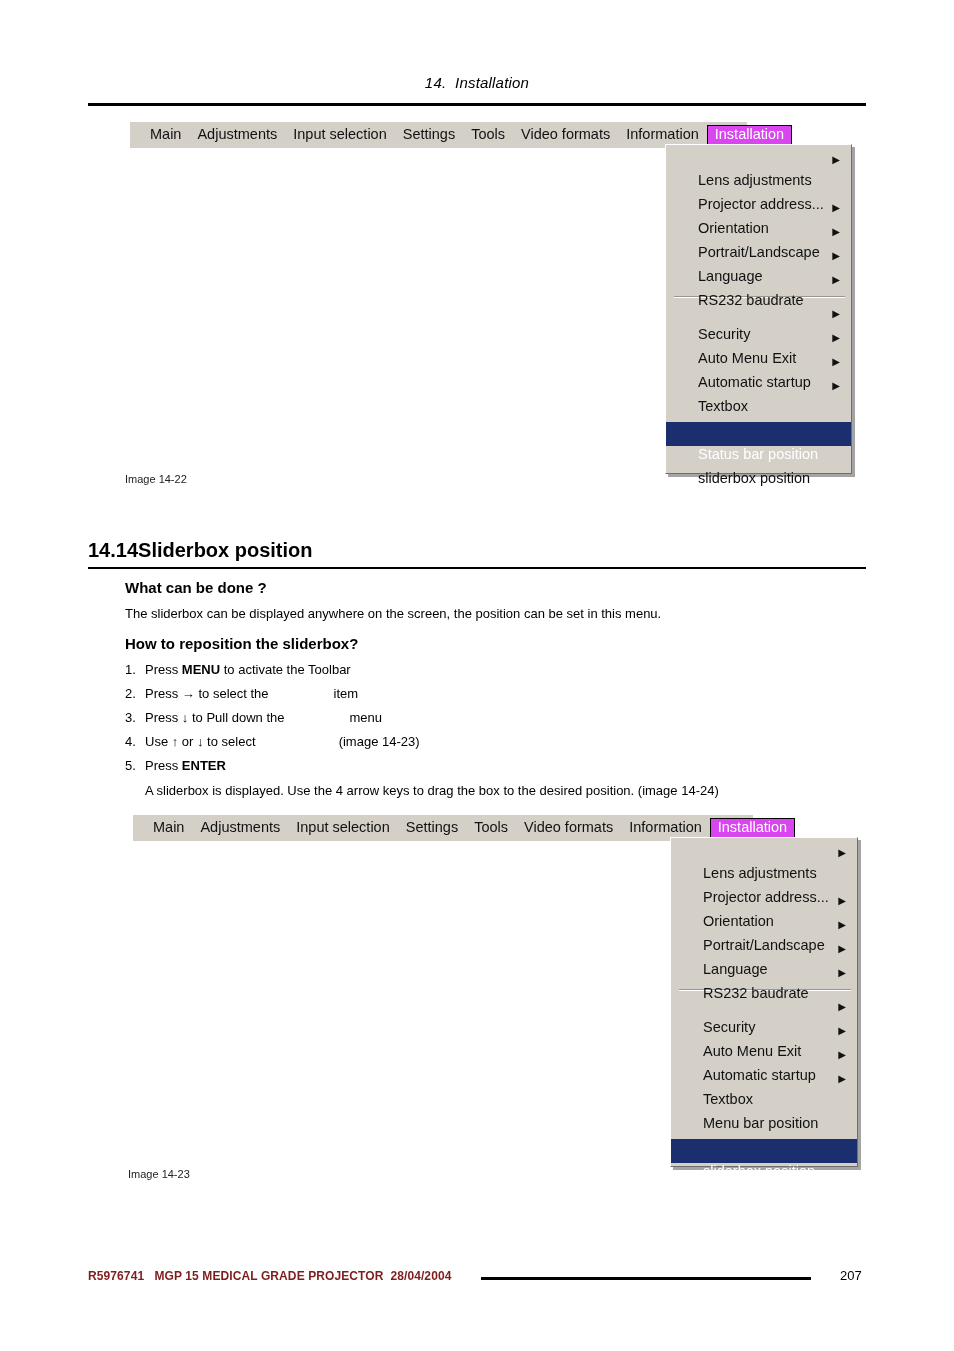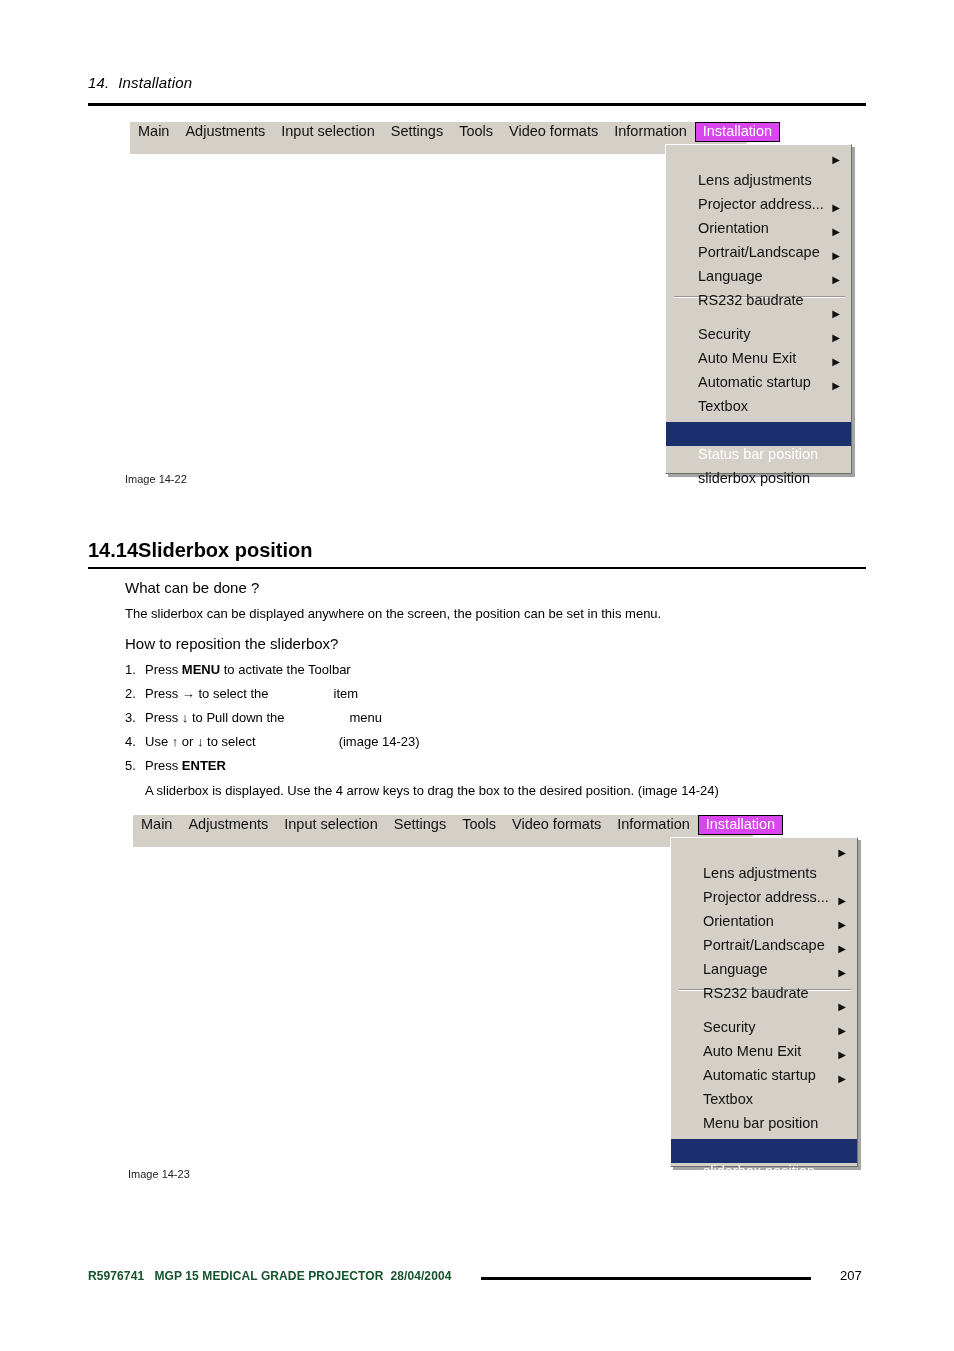--- a/index.html
+++ b/index.html
@@ -17,21 +17,21 @@
   }
 
   
   .page-header {
     position: absolute;
     left: 88px;
     top: 74px;
     width: 778px;
   }
   .page-header .header-text {
-    text-align: left;
+    text-align: center;
     font-style: italic;
     font-size: 15px;
     letter-spacing: 0.2px;
     color: #000;
     white-space: pre;
   }
   .header-rule {
     position: absolute;
     left: 88px;
     top: 103px;
@@ -41,25 +41,25 @@
   }
 
   
   .osd {
     position: absolute;
   }
   .menubar {
     position: absolute;
     left: 0;
     top: 0;
-    height: 32px;
+    height: 26px;
     background: #d4d0c8;
     display: flex;
-    align-items: flex-start;
-    padding: 0 0;
+    align-items: center;
+    padding: 0 12px;
     box-sizing: border-box;
     white-space: nowrap;
   }
   .menubar-item {
     font-size: 14.5px;
     color: #111;
     padding: 2px 8px 3px 8px;
     line-height: 1;
   }
   .menubar-item.active {
@@ -144,21 +144,21 @@
     width: 778px;
     height: 2px;
     background: #000;
   }
 
   
   .subhead {
     position: absolute;
     left: 125px;
     font-size: 15px;
-    font-weight: normal;
+    font-weight: bold;
     color: #000;
     white-space: nowrap;
   }
   .para {
     position: absolute;
     left: 125px;
     font-size: 13px;
     color: #000;
     white-space: nowrap;
     text-align: right;
@@ -187,21 +187,21 @@
   }
 
   
   .footer-text {
     position: absolute;
     left: 88px;
     top: 1269px;
     font-size: 12px;
     font-weight: bold;
     letter-spacing: 0.1px;
-    color: #14532d;
+    color: #7f1d1d;
     white-space: pre;
   }
   .footer-rule {
     position: absolute;
     left: 481px;
     top: 1277px;
     width: 330px;
     height: 3px;
     background: #000;
   }

